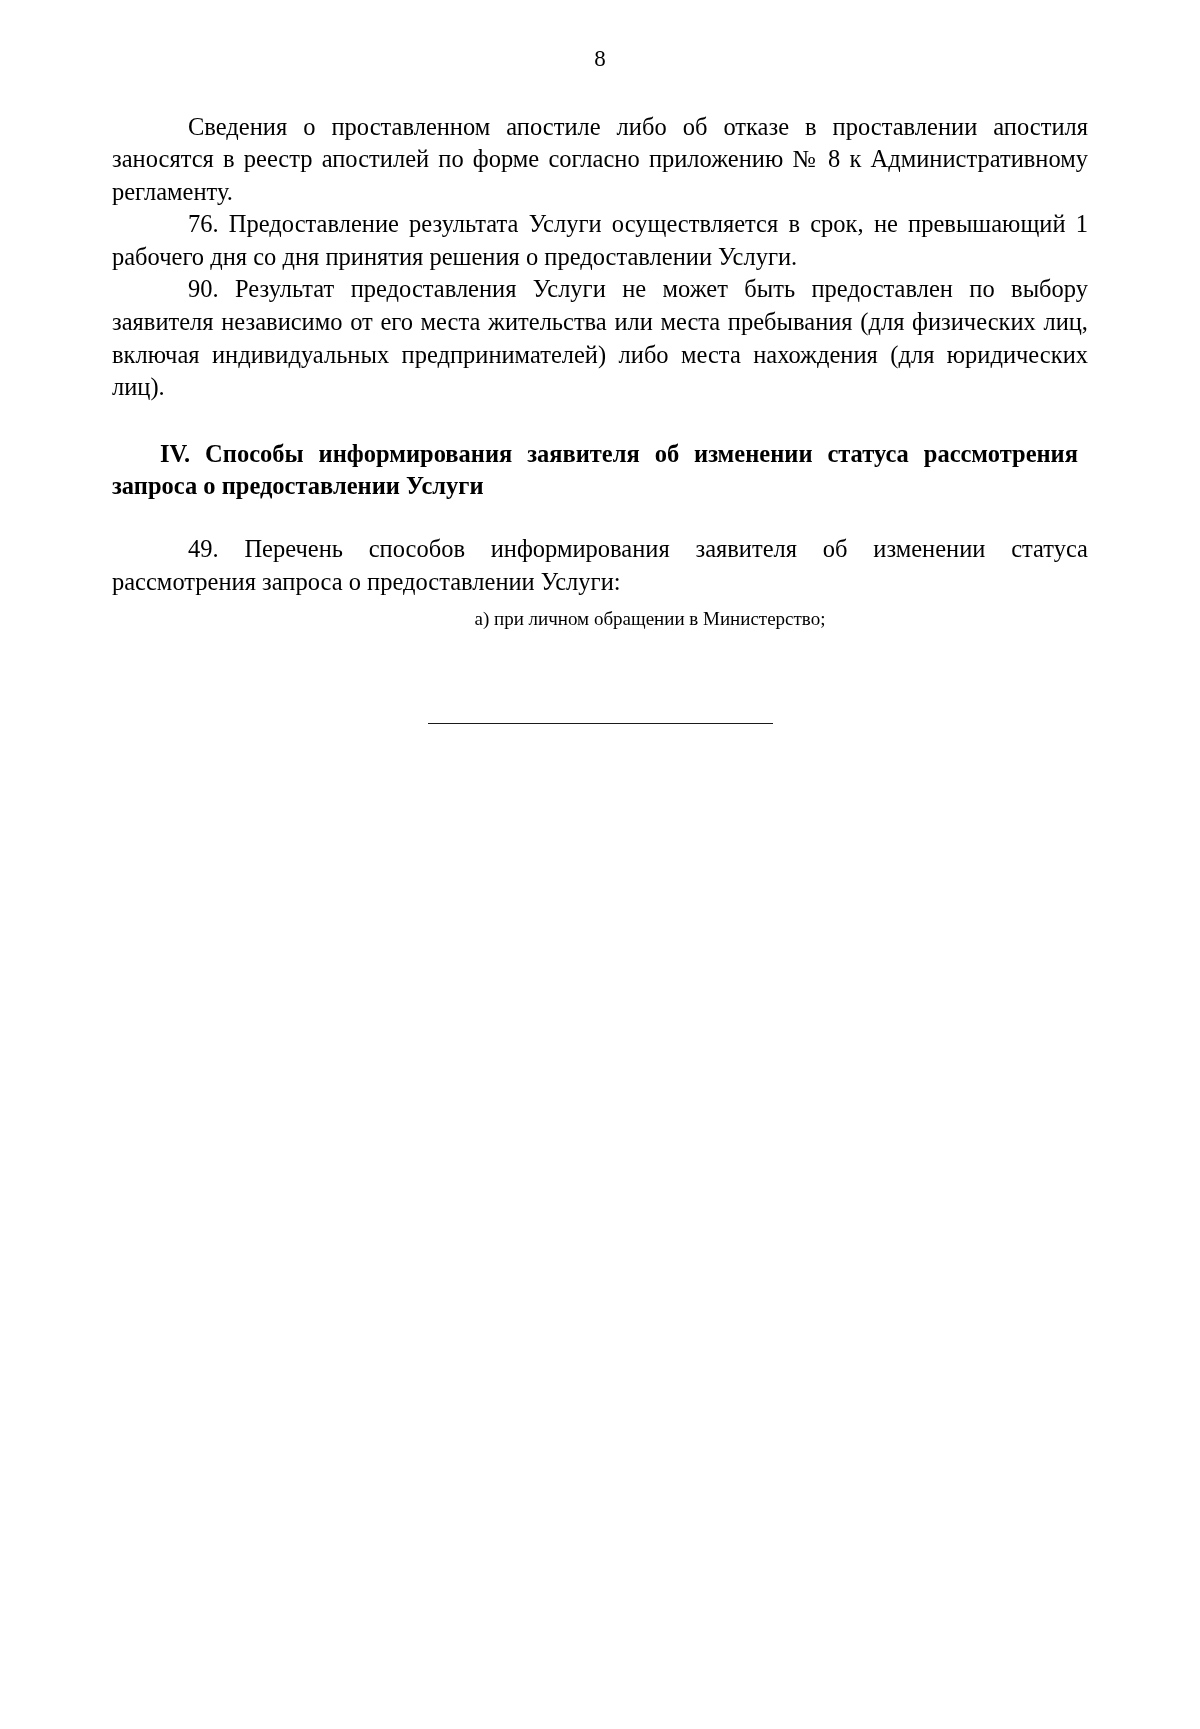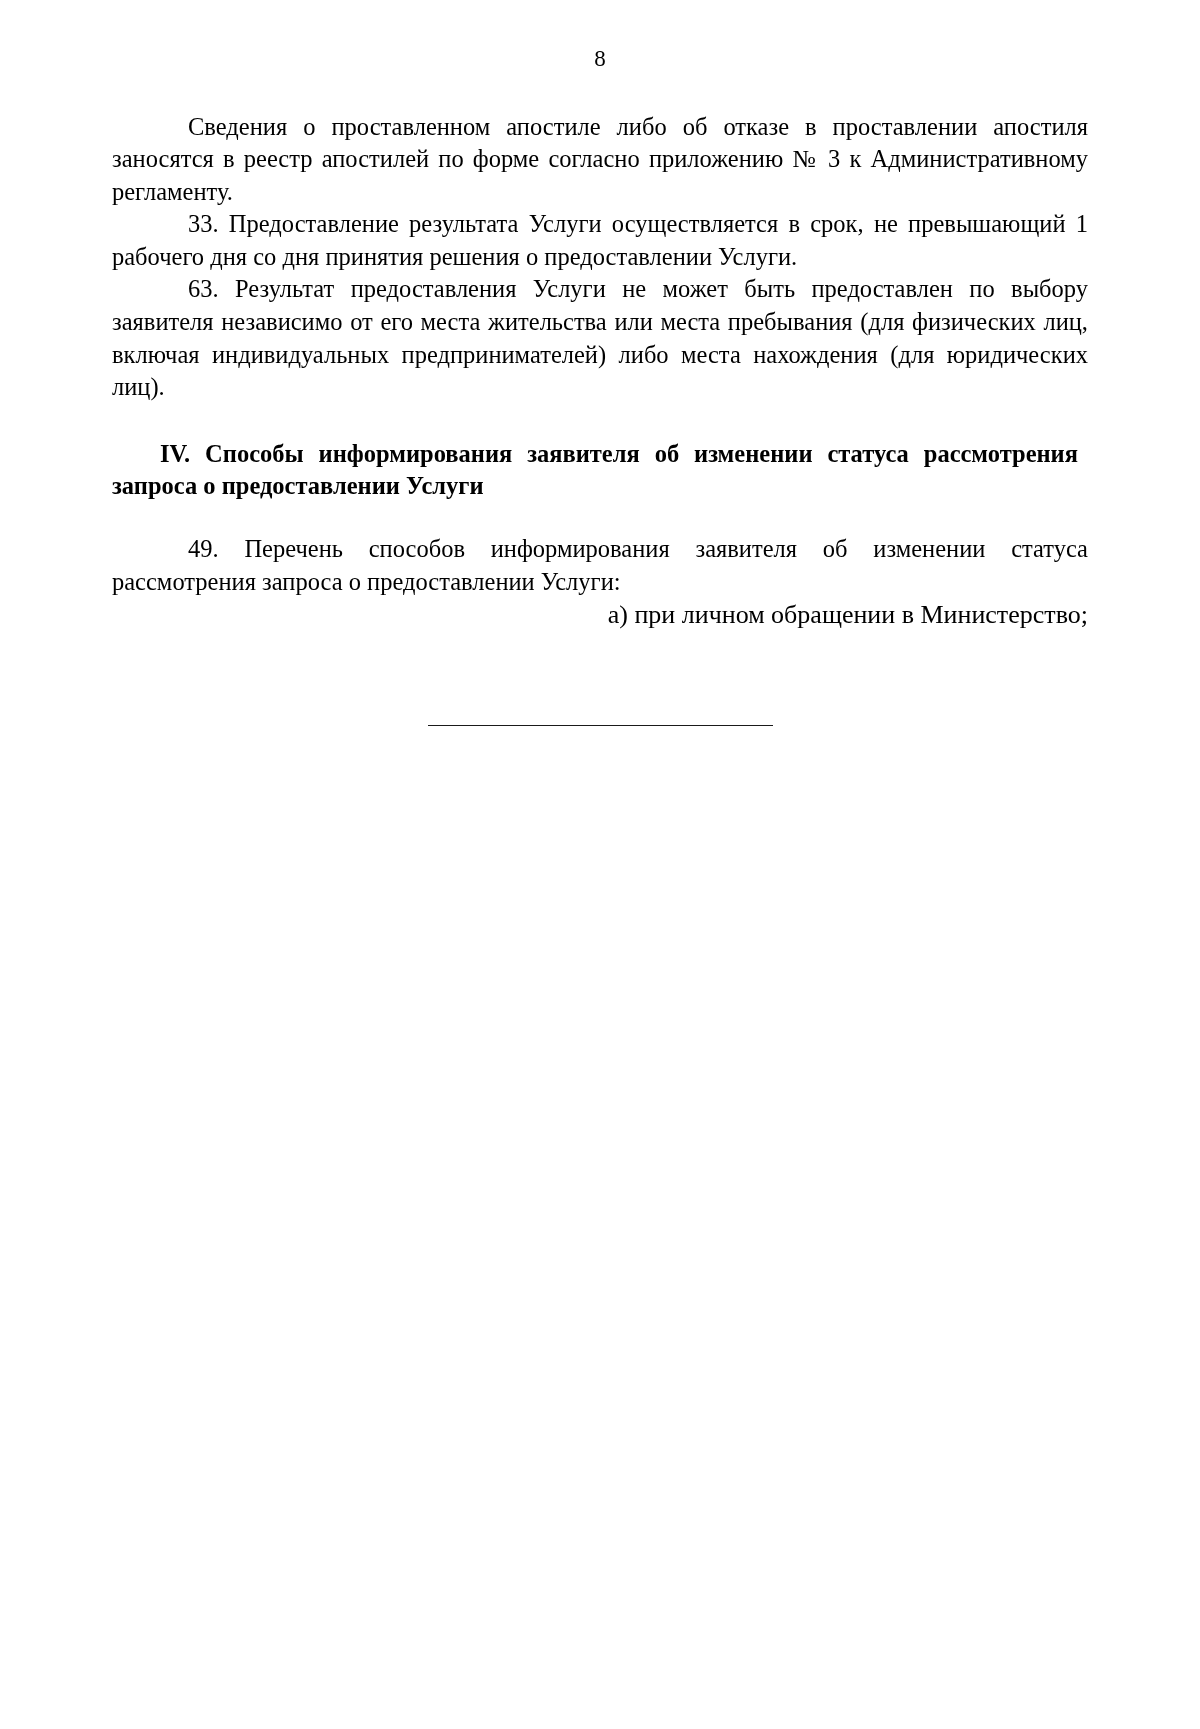--- a/index.html
+++ b/index.html
@@ -40,24 +40,24 @@
   }
   .section-heading {
     margin: 34px 10px 0 0;
     font-weight: bold;
     text-align: justify;
     text-indent: 48px;
     font-size: 24.5px;
     line-height: 1.33;
   }
   .list-par {
-    margin: 0;
+    margin: 8px;
     text-indent: 100px;
-    text-align: right;
-    font-size: 26px;
+    text-align: center;
+    font-size: 19px;
     line-height: 1.33;
   }
   .spacer-small {
     height: 30px;
   }
   .divider-wrap {
     margin-top: 92px;
     display: flex;
     justify-content: center;
   }
@@ -68,25 +68,25 @@
 </style>
 </head>
 <body>
 
 <div class="page">
 
   <div class="page-number">8</div>
 
   <div class="content">
 
-    <p class="body-par">Сведения о проставленном апостиле либо об отказе в проставлении апостиля заносятся  в реестр апостилей по форме согласно приложению № 3 к Административному регламенту.</p>
+    <p class="body-par">Сведения о проставленном апостиле либо об отказе в проставлении апостиля заносятся  в реестр апостилей по форме согласно приложению № 8 к Административному регламенту.</p>
 
-    <p class="body-par">33. Предоставление результата Услуги осуществляется в срок, не превышающий 1 рабочего дня со дня принятия решения о предоставлении Услуги.</p>
+    <p class="body-par">76. Предоставление результата Услуги осуществляется в срок, не превышающий 1 рабочего дня со дня принятия решения о предоставлении Услуги.</p>
 
-    <p class="body-par">63. Результат предоставления Услуги не может быть предоставлен по выбору заявителя независимо от его места жительства или места пребывания (для физических лиц, включая индивидуальных предпринимателей) либо места нахождения (для юридических лиц).</p>
+    <p class="body-par">90. Результат предоставления Услуги не может быть предоставлен по выбору заявителя независимо от его места жительства или места пребывания (для физических лиц, включая индивидуальных предпринимателей) либо места нахождения (для юридических лиц).</p>
 
     <p class="section-heading">IV. Способы информирования заявителя об изменении статуса рассмотрения запроса о предоставлении Услуги</p>
 
     <div class="spacer-small"></div>
 
     <p class="body-par">49. Перечень способов информирования заявителя об изменении статуса рассмотрения запроса о предоставлении Услуги:</p>
 
     <p class="list-par">а) при личном обращении в Министерство;</p>
 
     <div class="divider-wrap">

